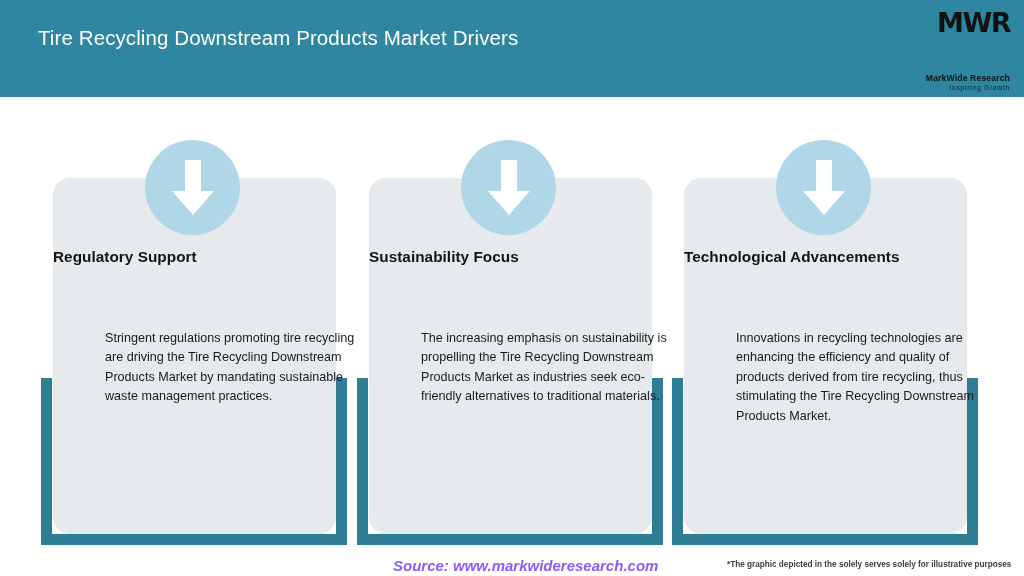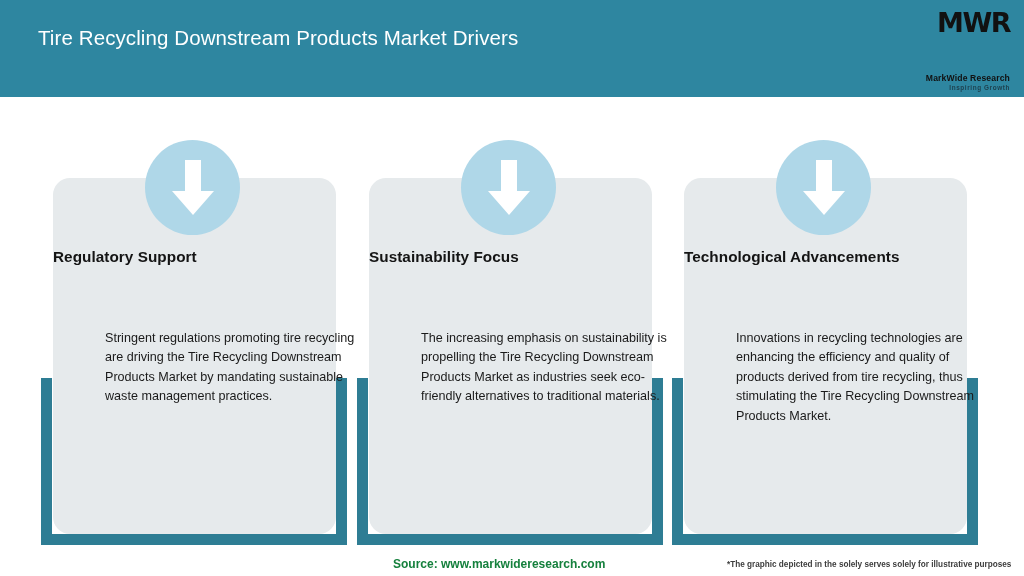--- a/index.html
+++ b/index.html
@@ -150,24 +150,25 @@
     color: #1a1a1a;
     text-align: left;
     margin-left: 40px;
   }
 
   
   .source {
     position: absolute;
     left: 393px;
     top: 557px;
-    font-size: 12px;
-    font-weight: bold;
-    color: #15803d;
+    font-size: 15px;
+    font-weight: bold;
+    color: #8b5cf6;
     white-space: nowrap;
+    font-style: italic;
   }
 
   .disclaimer {
     position: absolute;
     left: 727px;
     top: 560px;
     font-size: 8.2px;
     font-weight: bold;
     color: #3d3d3d;
     white-space: nowrap;

